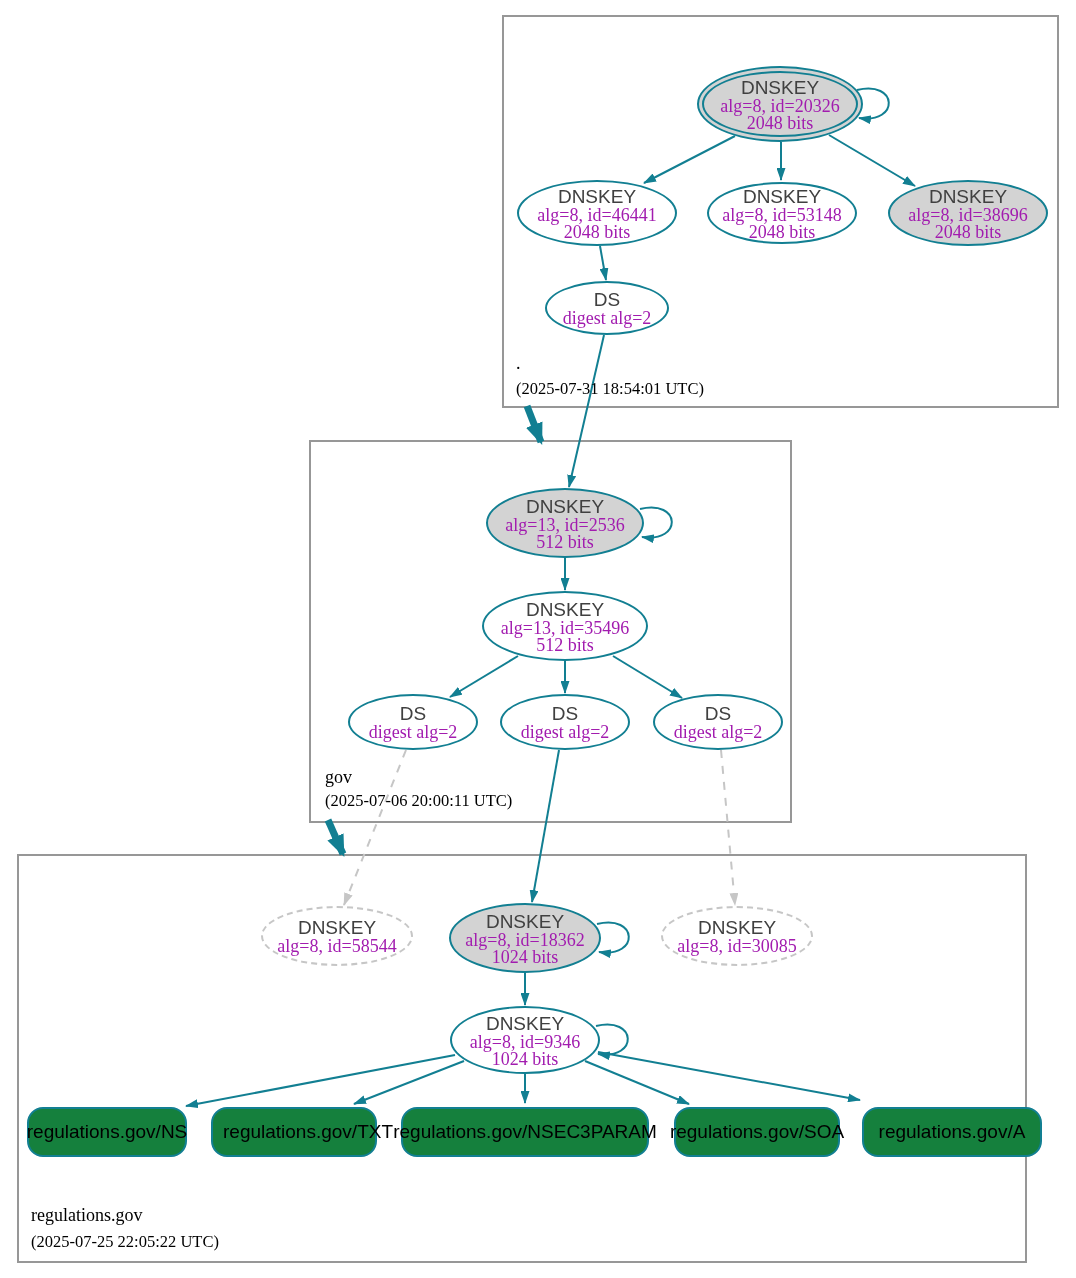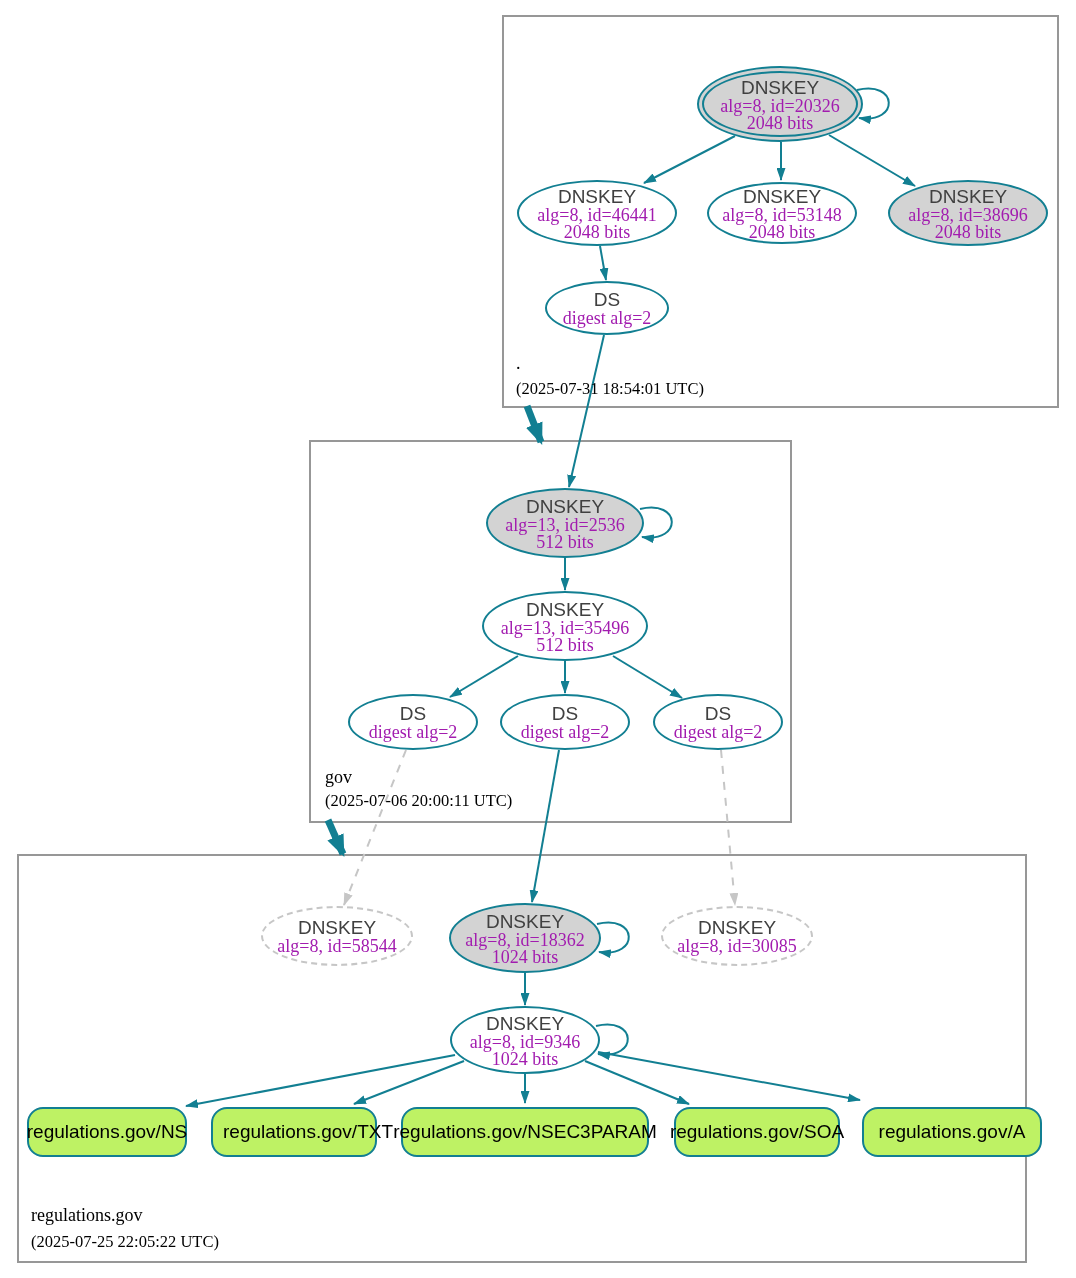--- a/index.html
+++ b/index.html
@@ -18,21 +18,21 @@
     text-align:center;color:#000;background:#fff;
   }
   .ellipse{border:2.2px solid #127f92;border-radius:50%;}
   .ellipse.gray{background:#d3d3d3;}
   .ellipse.dashed{border:2px dashed #c6c6c6;background:#fff;}
   .ellipse.double::before{
     content:"";position:absolute;inset:3px;border:2.2px solid #127f92;border-radius:50%;
     pointer-events:none;
   }
   .rrset{
-    border:2.2px solid #127f92;border-radius:16px;background:#bef264;
+    border:2.2px solid #127f92;border-radius:16px;background:#15803d;
     font-size:19px;color:#000;
   }
   .nt{font-size:19px;line-height:21px;color:#404040;}
   .nd{font-family:Liberation Serif, serif;font-size:18px;line-height:17px;color:#a21caf;}
   .zone-label{
     position:absolute;z-index:4;font-family:"Liberation Serif", serif;
     font-size:18px;color:#000;white-space:nowrap;
   }
   .zone-ts{
     position:absolute;z-index:4;font-family:"Liberation Serif", serif;

